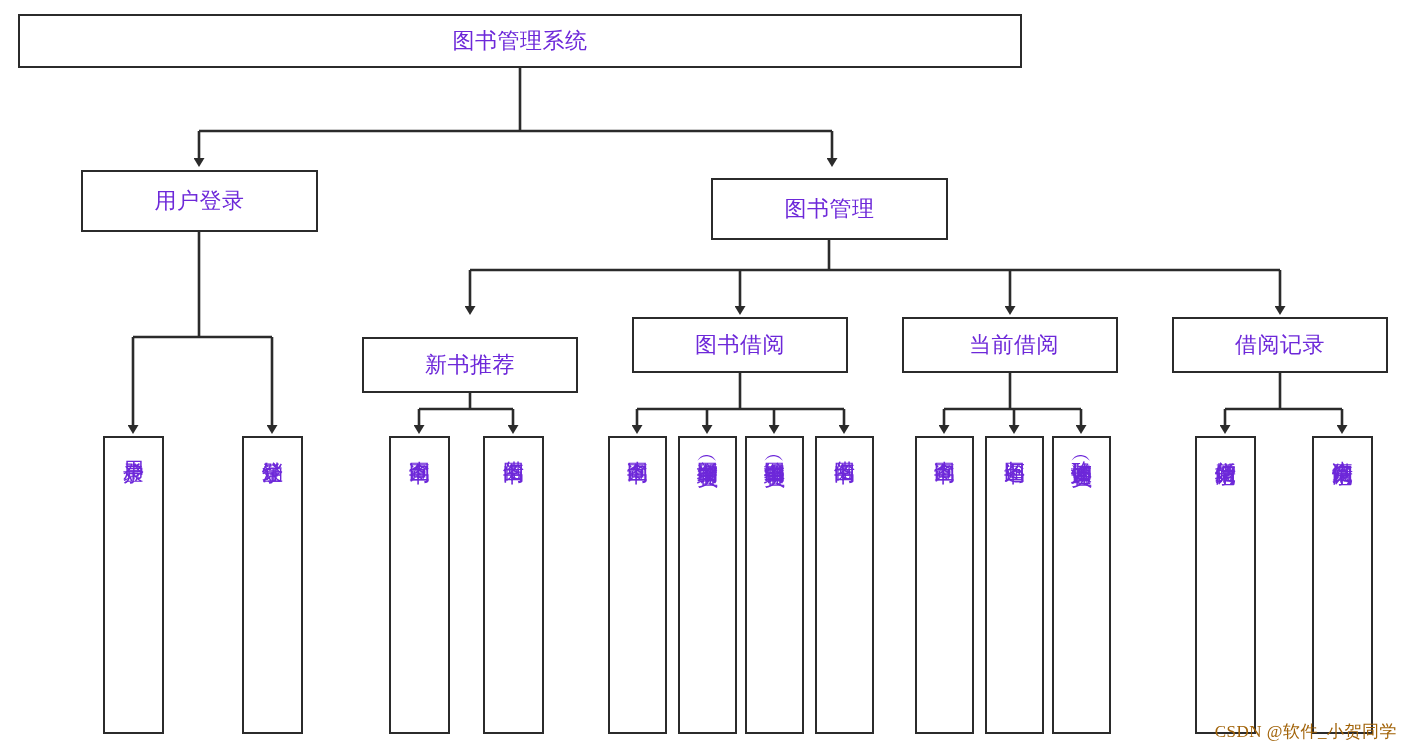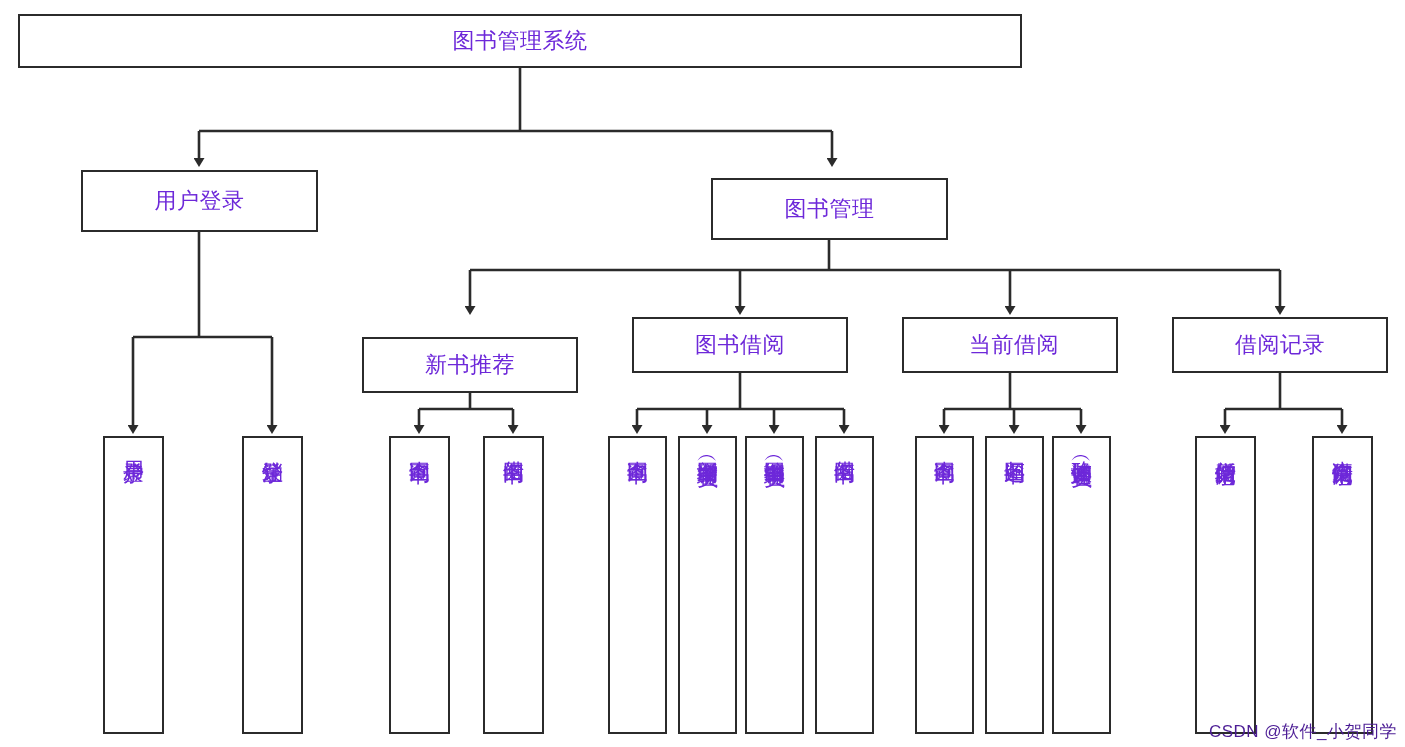--- a/index.html
+++ b/index.html
@@ -57,23 +57,24 @@
     top: 0;
     width: 1405px;
     height: 747px;
     pointer-events: none;
   }
   .watermark {
     position: absolute;
     right: 8px;
     bottom: 4px;
     font-size: 17px;
-    color: #4c1d95;
+    color: #a16207;
     white-space: nowrap;
     letter-spacing: 0.5px;
+    font-family: Liberation Serif, serif;
   }
 </style>
 </head>
 <body>
 
 <div id="canvas">
 
   <svg class="edges" viewBox="0 0 1405 747" xmlns="http://www.w3.org/2000/svg">
     <defs>
       <marker id="arrow" markerWidth="9" markerHeight="11" refX="1" refY="5.5" orient="auto" markerUnits="userSpaceOnUse">

